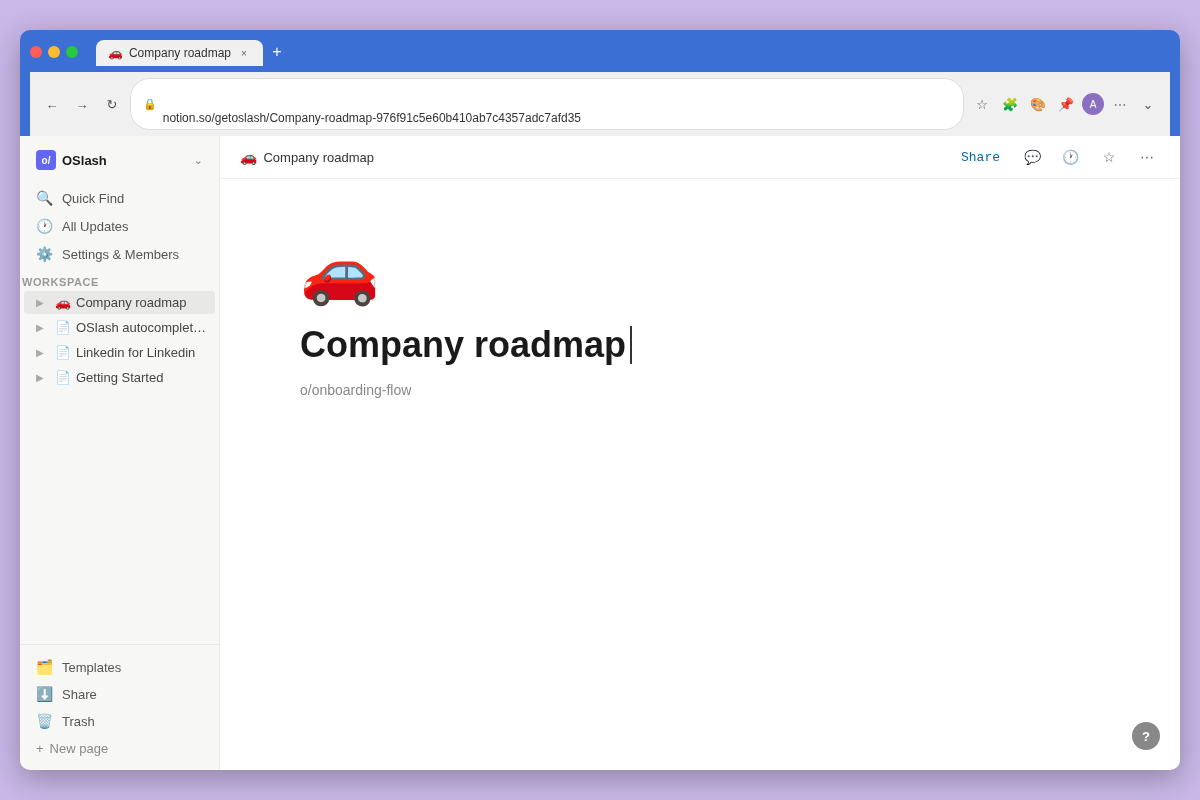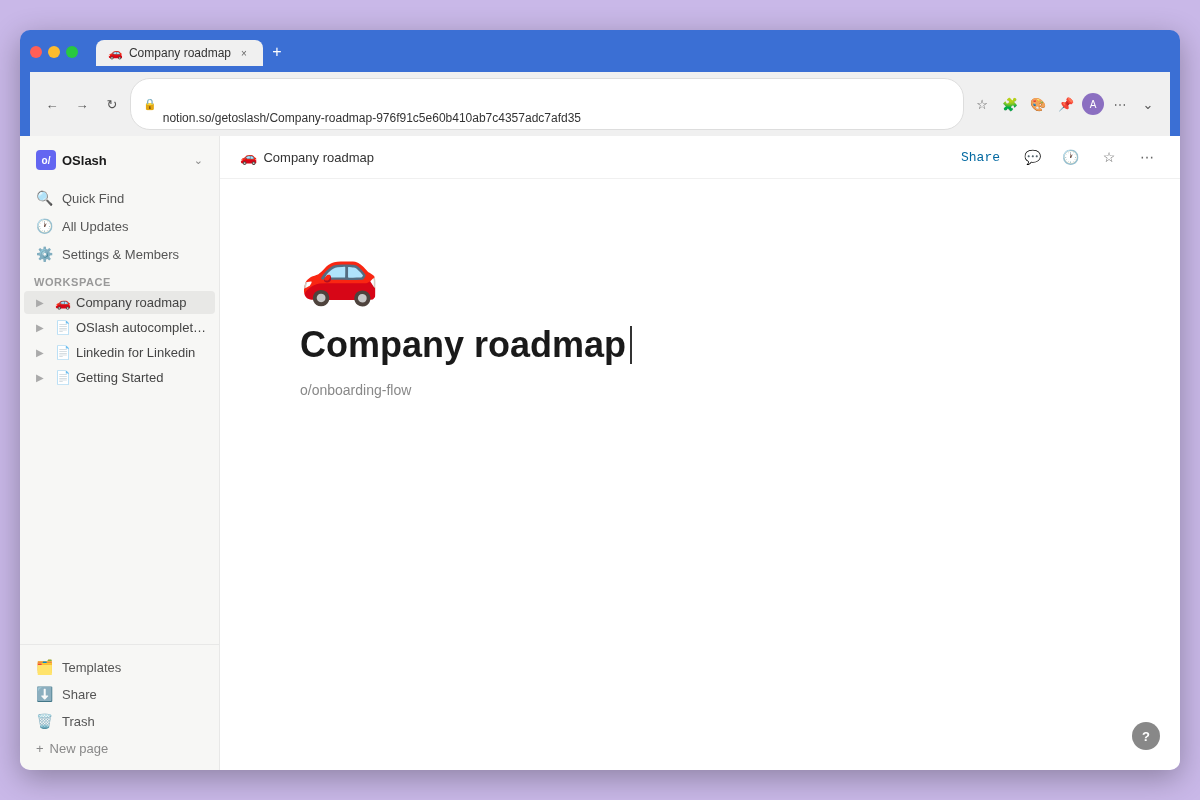--- a/index.html
+++ b/index.html
@@ -202,21 +202,21 @@
       font-size: 13px;
       color: #555;
       border-radius: 4px;
       margin: 1px 4px;
     }
     .sidebar-nav-icon { font-size: 14px; color: #777; width: 18px; text-align: center; }
     .sidebar-section-label {
       font-size: 11px;
       color: #999;
       font-weight: 600;
-      padding: 8px 14px 2px 14px;
+      padding: 8px 14px 2px 2px;
       text-transform: uppercase;
       letter-spacing: 0.05em;
     }
     .sidebar-page-item {
       display: flex;
       align-items: center;
       gap: 4px;
       padding: 4px 8px 4px 12px;
       cursor: pointer;
       font-size: 13px;

